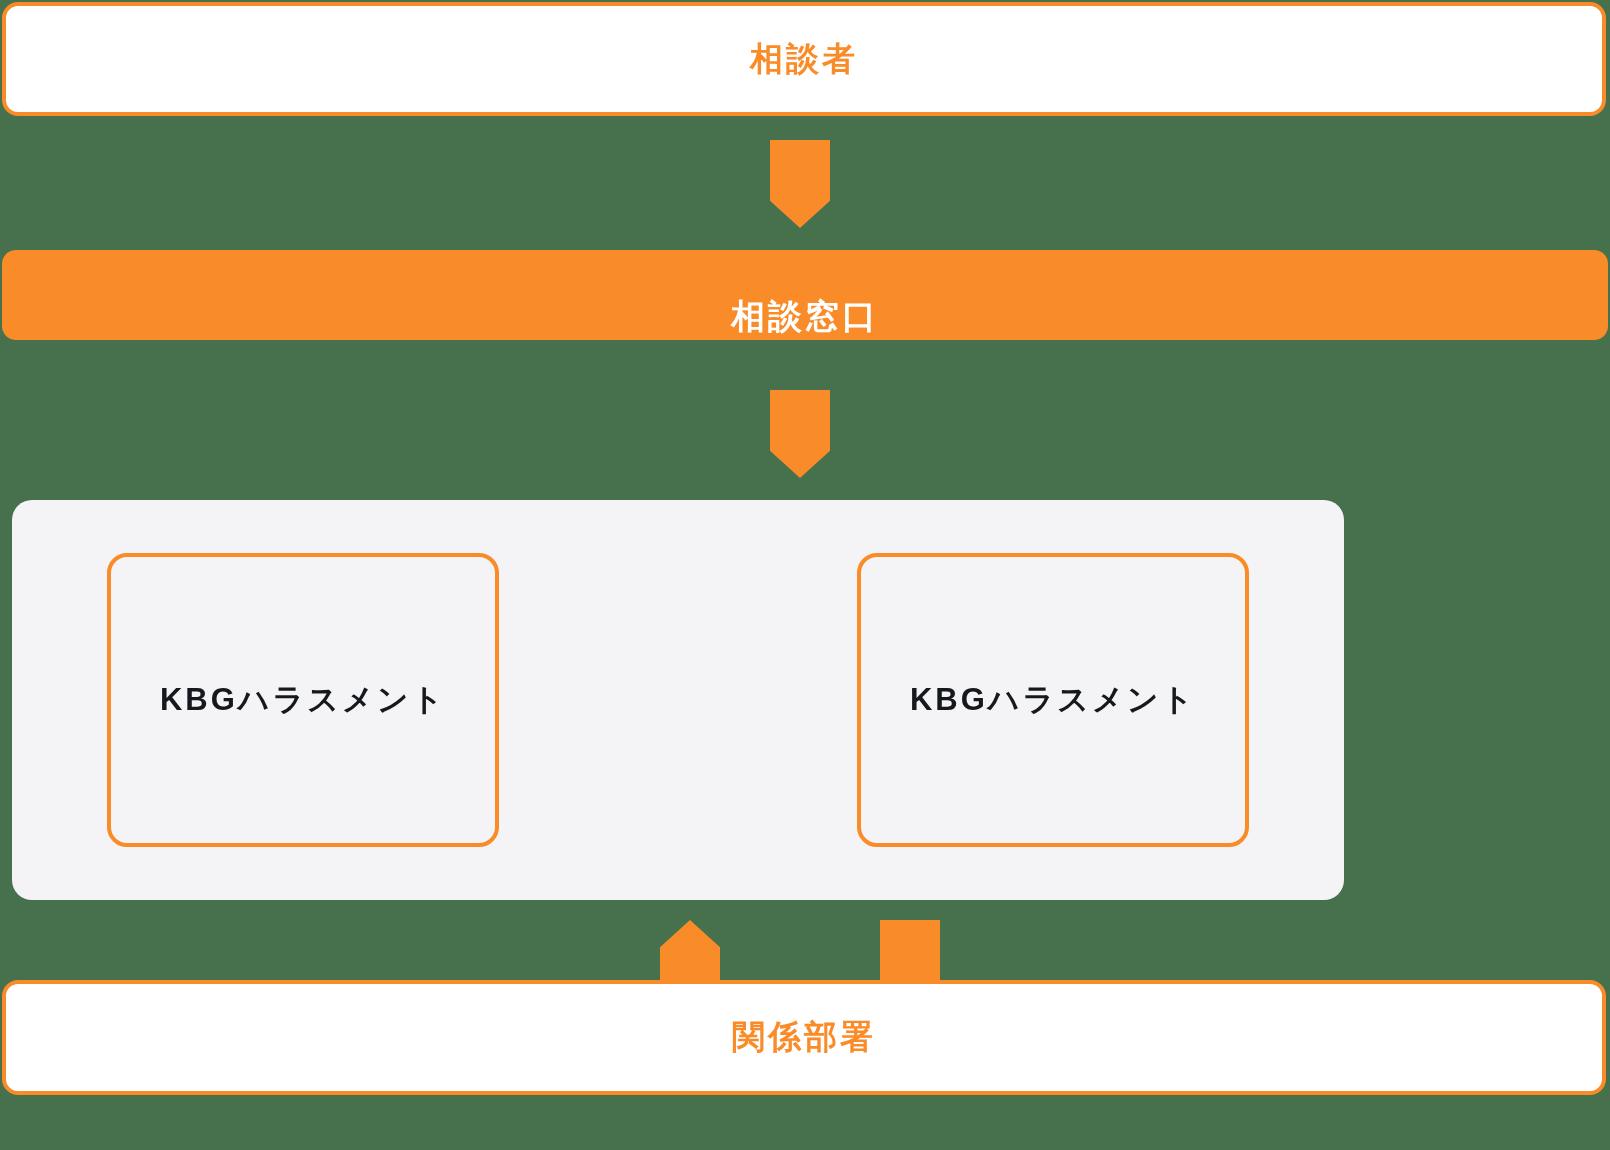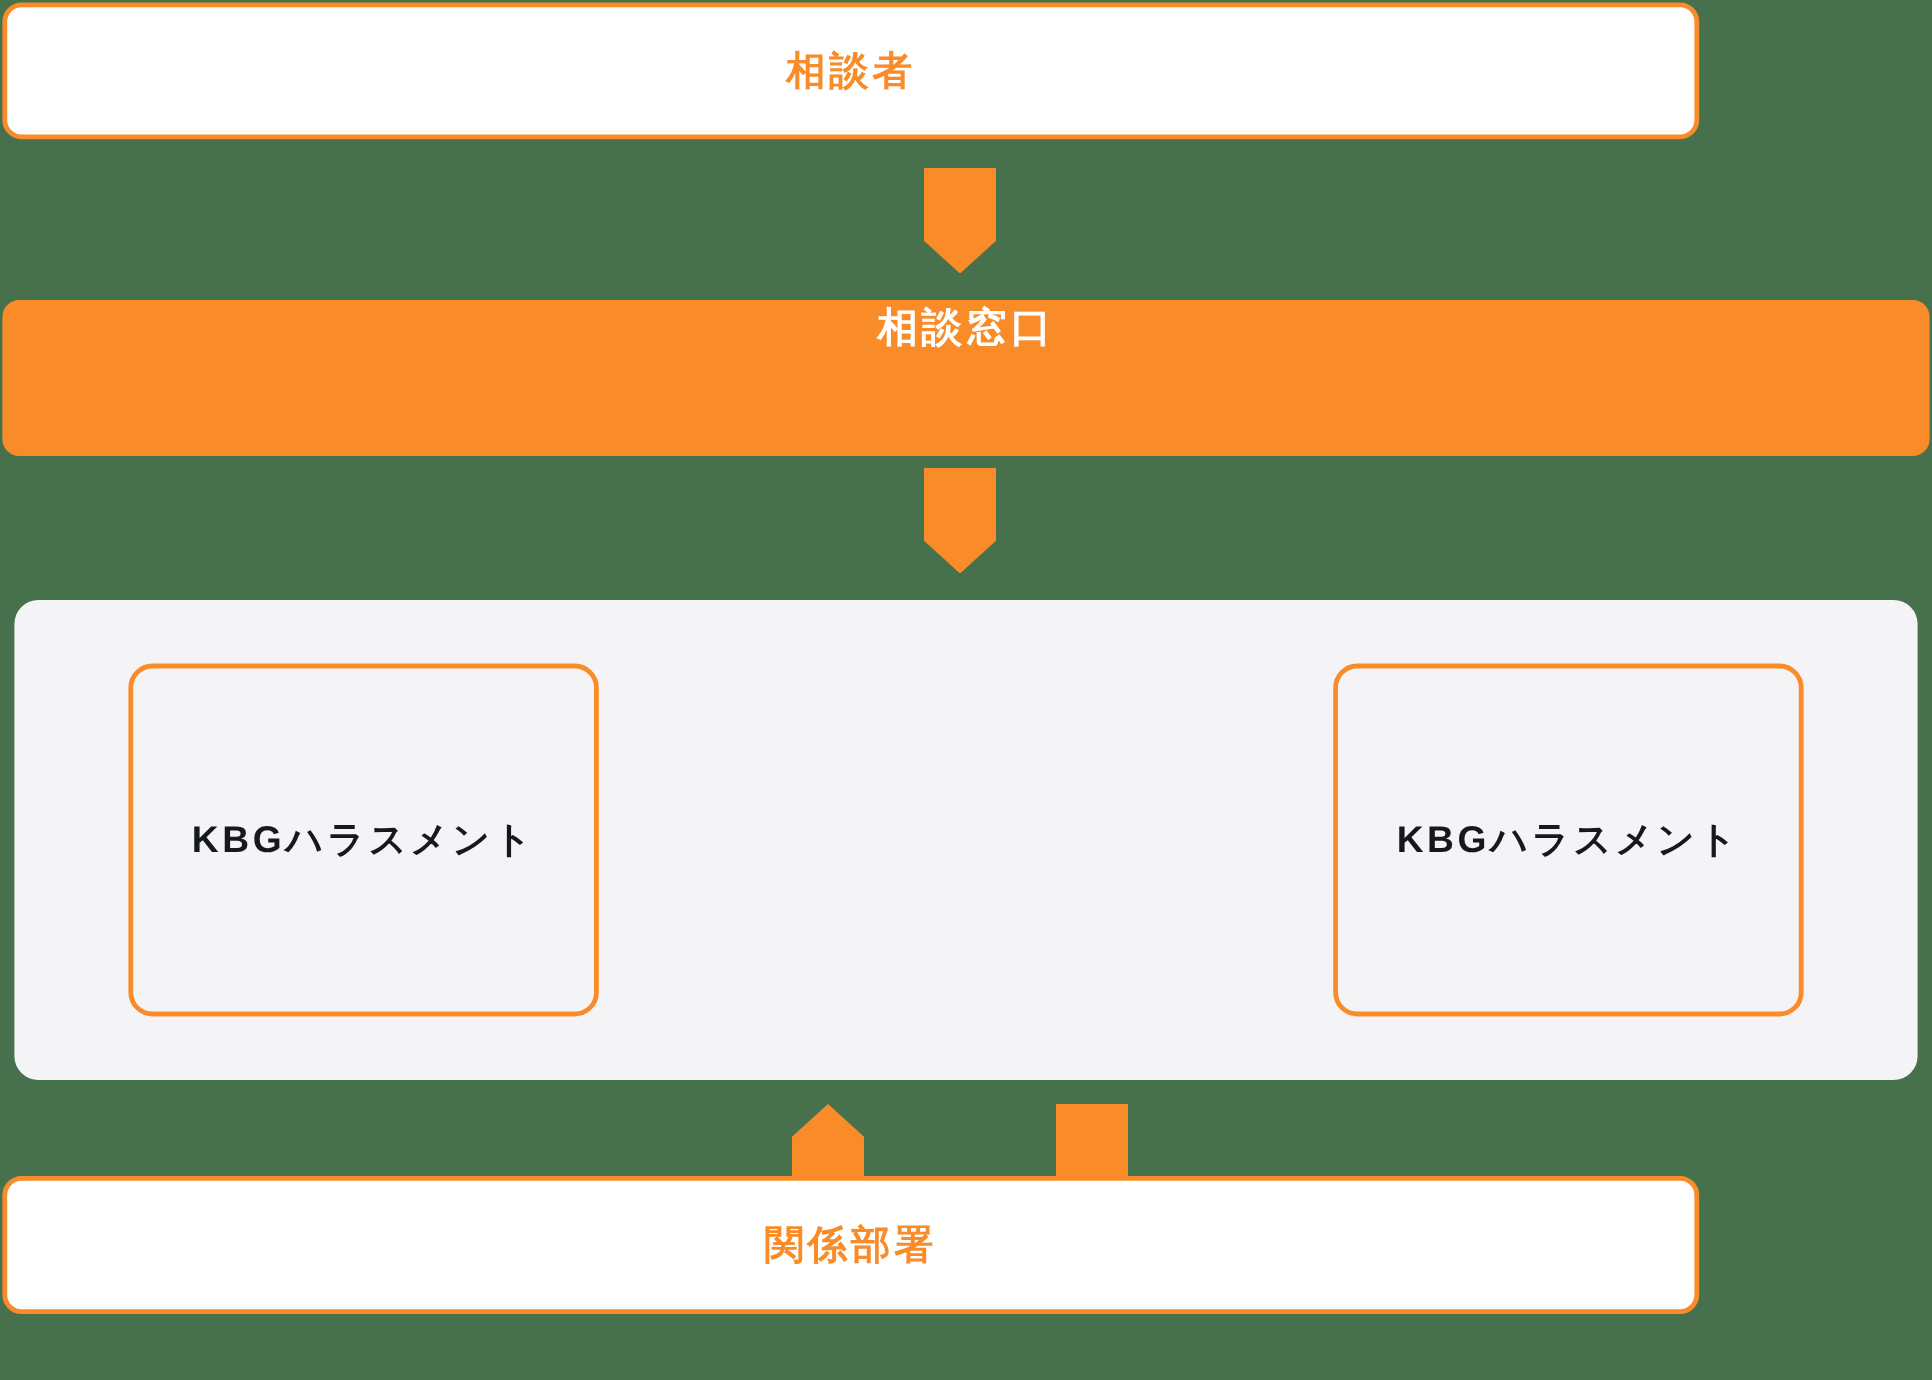--- a/index.html
+++ b/index.html
@@ -8,40 +8,40 @@
     position: relative;
     background: #47704D;
     font-family: "Liberation Sans", "DejaVu Sans", sans-serif;
     font-weight: bold;
     overflow: hidden;
   }
 
   
   .edge-box {
     position: absolute;
-    left: 2px; width: 1414px; height: 114px;
+    left: 2px; width: 1604px; height: 114px;
     box-sizing: border-box;
     background: #FFFFFF;
     border: 4px solid #F98C28;
     border-radius: 16px;
     display: flex; align-items: center; justify-content: center;
     color: #F98C28;
     font-size: 33px;
     letter-spacing: 3px;
   }
   #consulter-box { top: 2px; }
   #related-box   { top: 980px; height: 115px; }
 
   
   .band {
     position: absolute;
-    left: 2px; top: 250px; width: 1606px; height: 130px;
+    left: 2px; top: 250px; width: 1606px; height: 90px;
     background: #F98C28;
     border-radius: 14px;
-    display: flex; align-items: flex-start; justify-content: center;
+    display: flex; align-items: flex-end; justify-content: center;
     color: #FFFFFF;
     font-size: 34px;
     letter-spacing: 3px;
   }
 
   
   .arrow {
     position: absolute;
     width: 60px; height: 88px;
     background: #F98C28;
@@ -49,21 +49,21 @@
   .arrow.down { clip-path: polygon(0 0, 100% 0, 100% 69%, 50% 100%, 0 69%); }
   .arrow.up   { clip-path: polygon(50% 0, 100% 31%, 100% 100%, 0 100%, 0 31%); }
   #flow-arrow-1 { left: 770px; top: 140px; }
   #flow-arrow-2 { left: 770px; top: 390px; }
   #flow-arrow-up-bottom   { left: 660px; top: 920px; }
   #flow-arrow-down-bottom { left: 880px; top: 920px; }
 
   
   .panel {
     position: absolute;
-    left: 12px; top: 500px; width: 1586px; height: 400px;
+    left: 12px; top: 500px; width: 1332px; height: 400px;
     box-sizing: border-box;
     background: #F4F4F6;
     border-radius: 20px;
     display: flex;
     justify-content: space-between;
     padding: 53px 95px;
   }
 
   .card {
     width: 392px; height: 294px;

